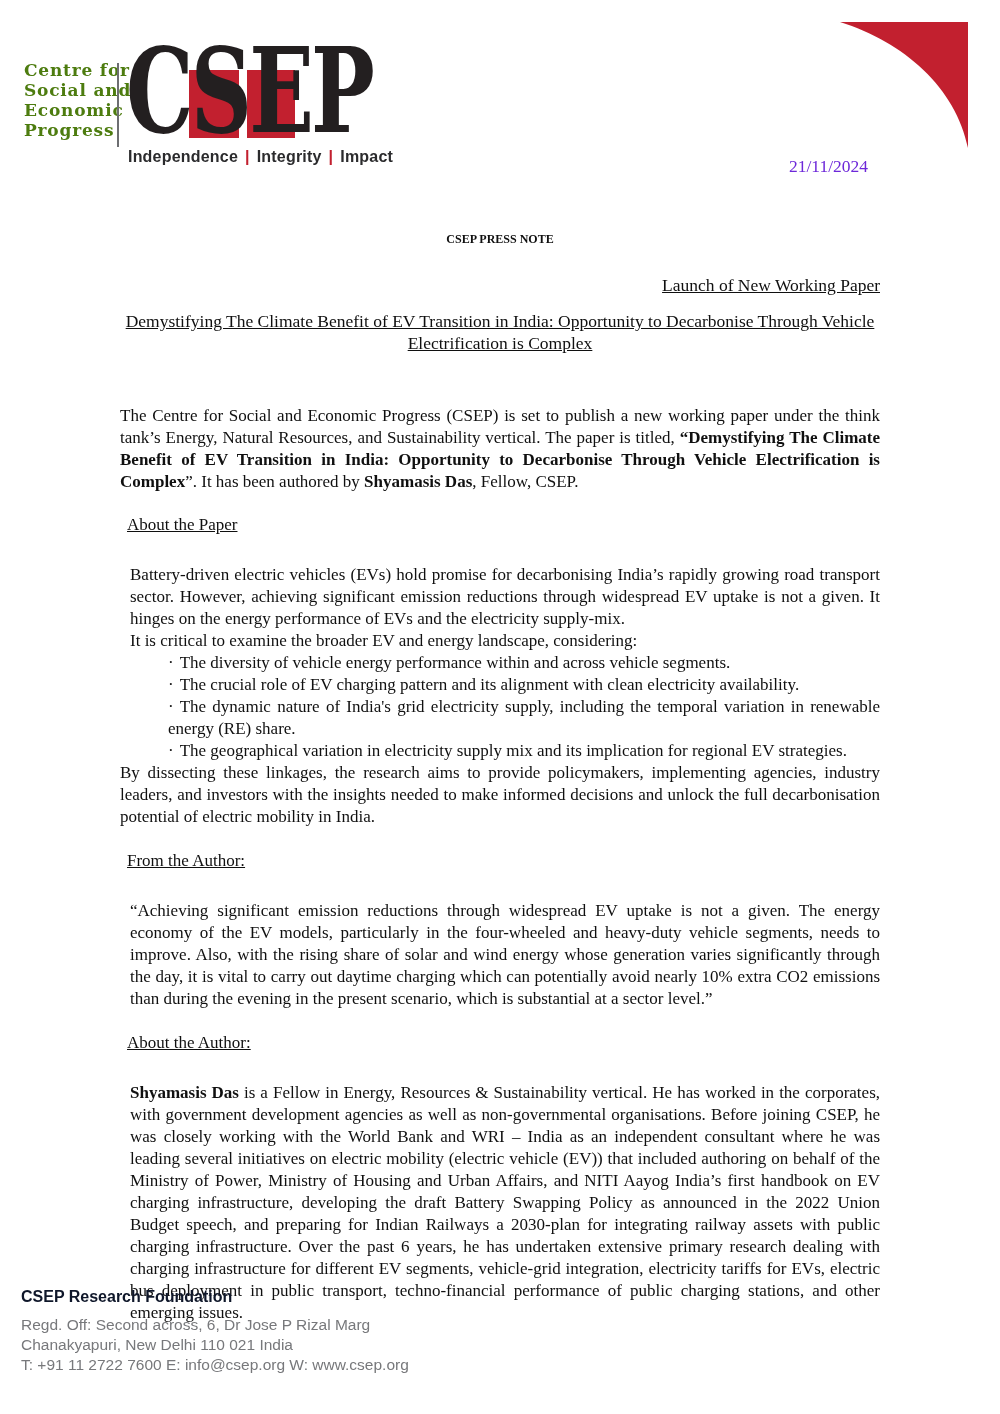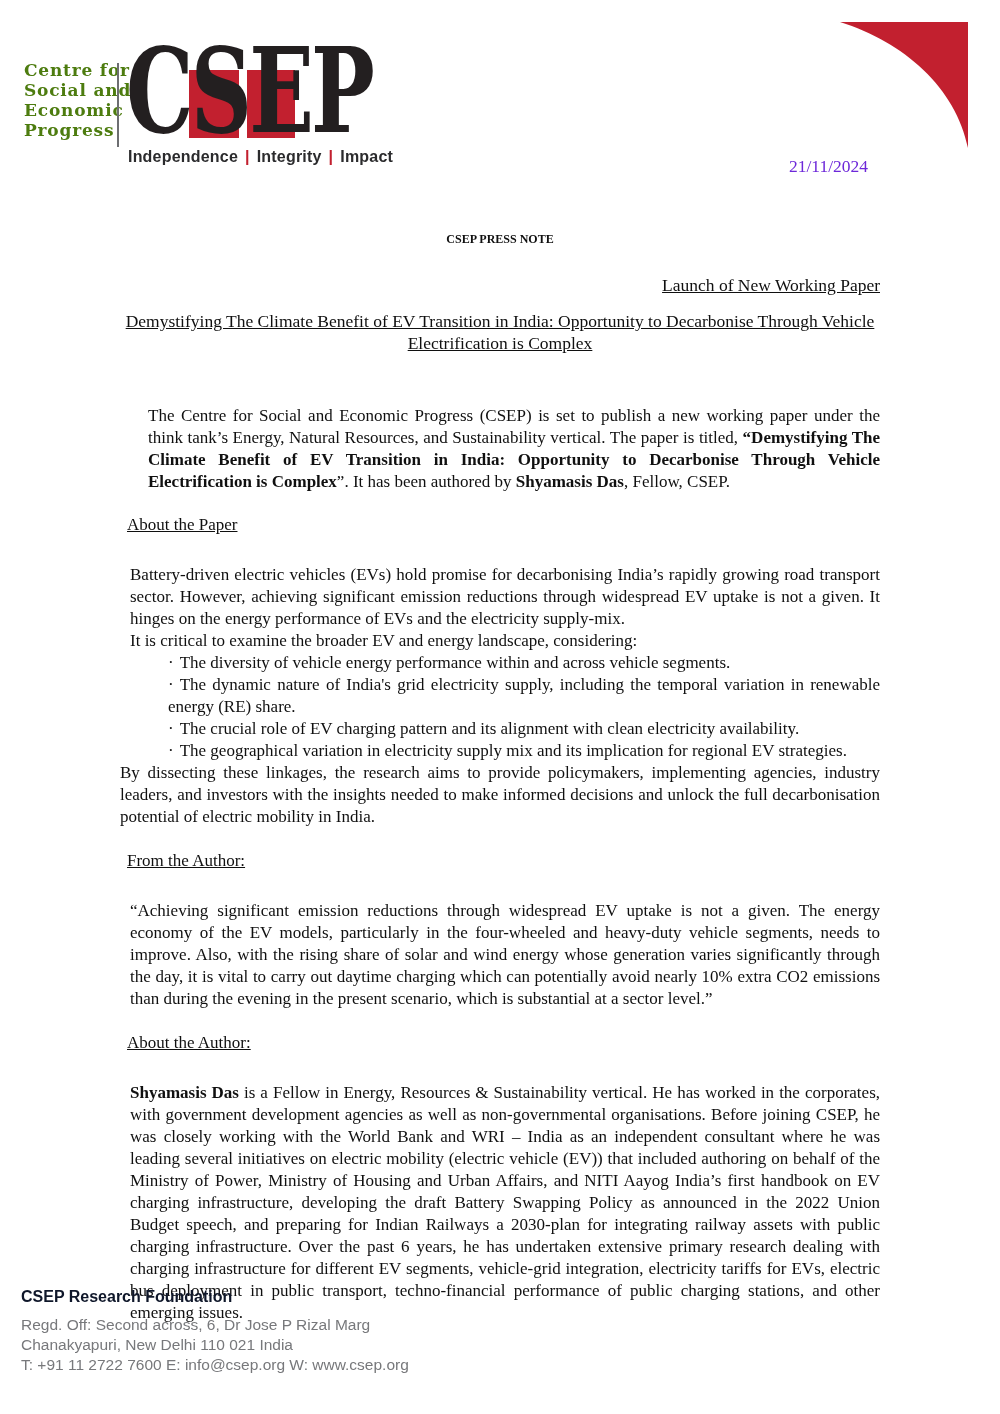--- a/index.html
+++ b/index.html
@@ -47,21 +47,21 @@
   .press-title { text-align:center; font-weight:bold; font-size:12px; line-height:22px; }
   .subtitle {
     text-align:right; font-size:17.5px; line-height:22px;
     text-decoration:underline; margin-top:24px;
   }
   .paper-title {
     text-align:center; font-size:17.5px; line-height:22px;
     text-decoration:underline; margin-top:14px;
   }
   .para { font-size:17px; line-height:22px; text-align:justify; }
-  .intro { margin-top:51px;margin-left:28px; }
+  .intro { margin-top:51px; }
   .section-heading {
     font-size:17px; line-height:22px; text-decoration:underline;
     margin-top:21px; padding-left:7px;
   }
   .inset { padding-left:10px; }
   .mt20 { margin-top:28px; }
   .mt22 { margin-top:22px; }
   .bullet-item { padding-left:48px; }
   .bullet-item .dot { padding-right:6px; }
   b { font-weight:bold; }
@@ -111,22 +111,22 @@
     <div class="paper-title">Demystifying The Climate Benefit of EV Transition in India: Opportunity to Decarbonise Through Vehicle Electrification is Complex</div>
 
     <p class="para intro"><span>The Centre for Social and Economic Progress (CSEP) is set to publish a new working paper under the think tank’s Energy, Natural Resources, and Sustainability vertical. The paper is titled, </span><b>“Demystifying The Climate Benefit of EV Transition in India: Opportunity to Decarbonise Through Vehicle Electrification is Complex</b><span>”. It has been authored by </span><b>Shyamasis Das</b><span>, Fellow, CSEP.</span></p>
 
     <div class="section-heading">About the Paper</div>
 
     <p class="para inset mt20">Battery-driven electric vehicles (EVs) hold promise for decarbonising India’s rapidly growing road transport sector. However, achieving significant emission reductions through widespread EV uptake is not a given. It hinges on the energy performance of EVs and the electricity supply-mix.</p>
     <p class="para inset">It is critical to examine the broader EV and energy landscape, considering:</p>
 
     <div class="para inset bullet-item"><span class="dot">·</span><span>The diversity of vehicle energy performance within and across vehicle segments.</span></div>
+    <div class="para inset bullet-item"><span class="dot">·</span><span>The crucial role of EV charging pattern and its alignment with clean electricity availability.</span></div>
     <div class="para inset bullet-item"><span class="dot">·</span><span>The dynamic nature of India's grid electricity supply, including the temporal variation in renewable energy (RE) share.</span></div>
-    <div class="para inset bullet-item"><span class="dot">·</span><span>The crucial role of EV charging pattern and its alignment with clean electricity availability.</span></div>
     <div class="para inset bullet-item"><span class="dot">·</span><span>The geographical variation in electricity supply mix and its implication for regional EV strategies.</span></div>
 
     <p class="para">By dissecting these linkages, the research aims to provide policymakers, implementing agencies, industry leaders, and investors with the insights needed to make informed decisions and unlock the full decarbonisation potential of electric mobility in India.</p>
 
     <div class="section-heading mt22">From the Author:</div>
 
     <p class="para inset mt20">“Achieving significant emission reductions through widespread EV uptake is not a given. The energy economy of the EV models, particularly in the four-wheeled and heavy-duty vehicle segments, needs to improve. Also, with the rising share of solar and wind energy whose generation varies significantly through the day, it is vital to carry out daytime charging which can potentially avoid nearly 10% extra CO2 emissions than during the evening in the present scenario, which is substantial at a sector level.”</p>
 
     <div class="section-heading mt22">About the Author:</div>
 

